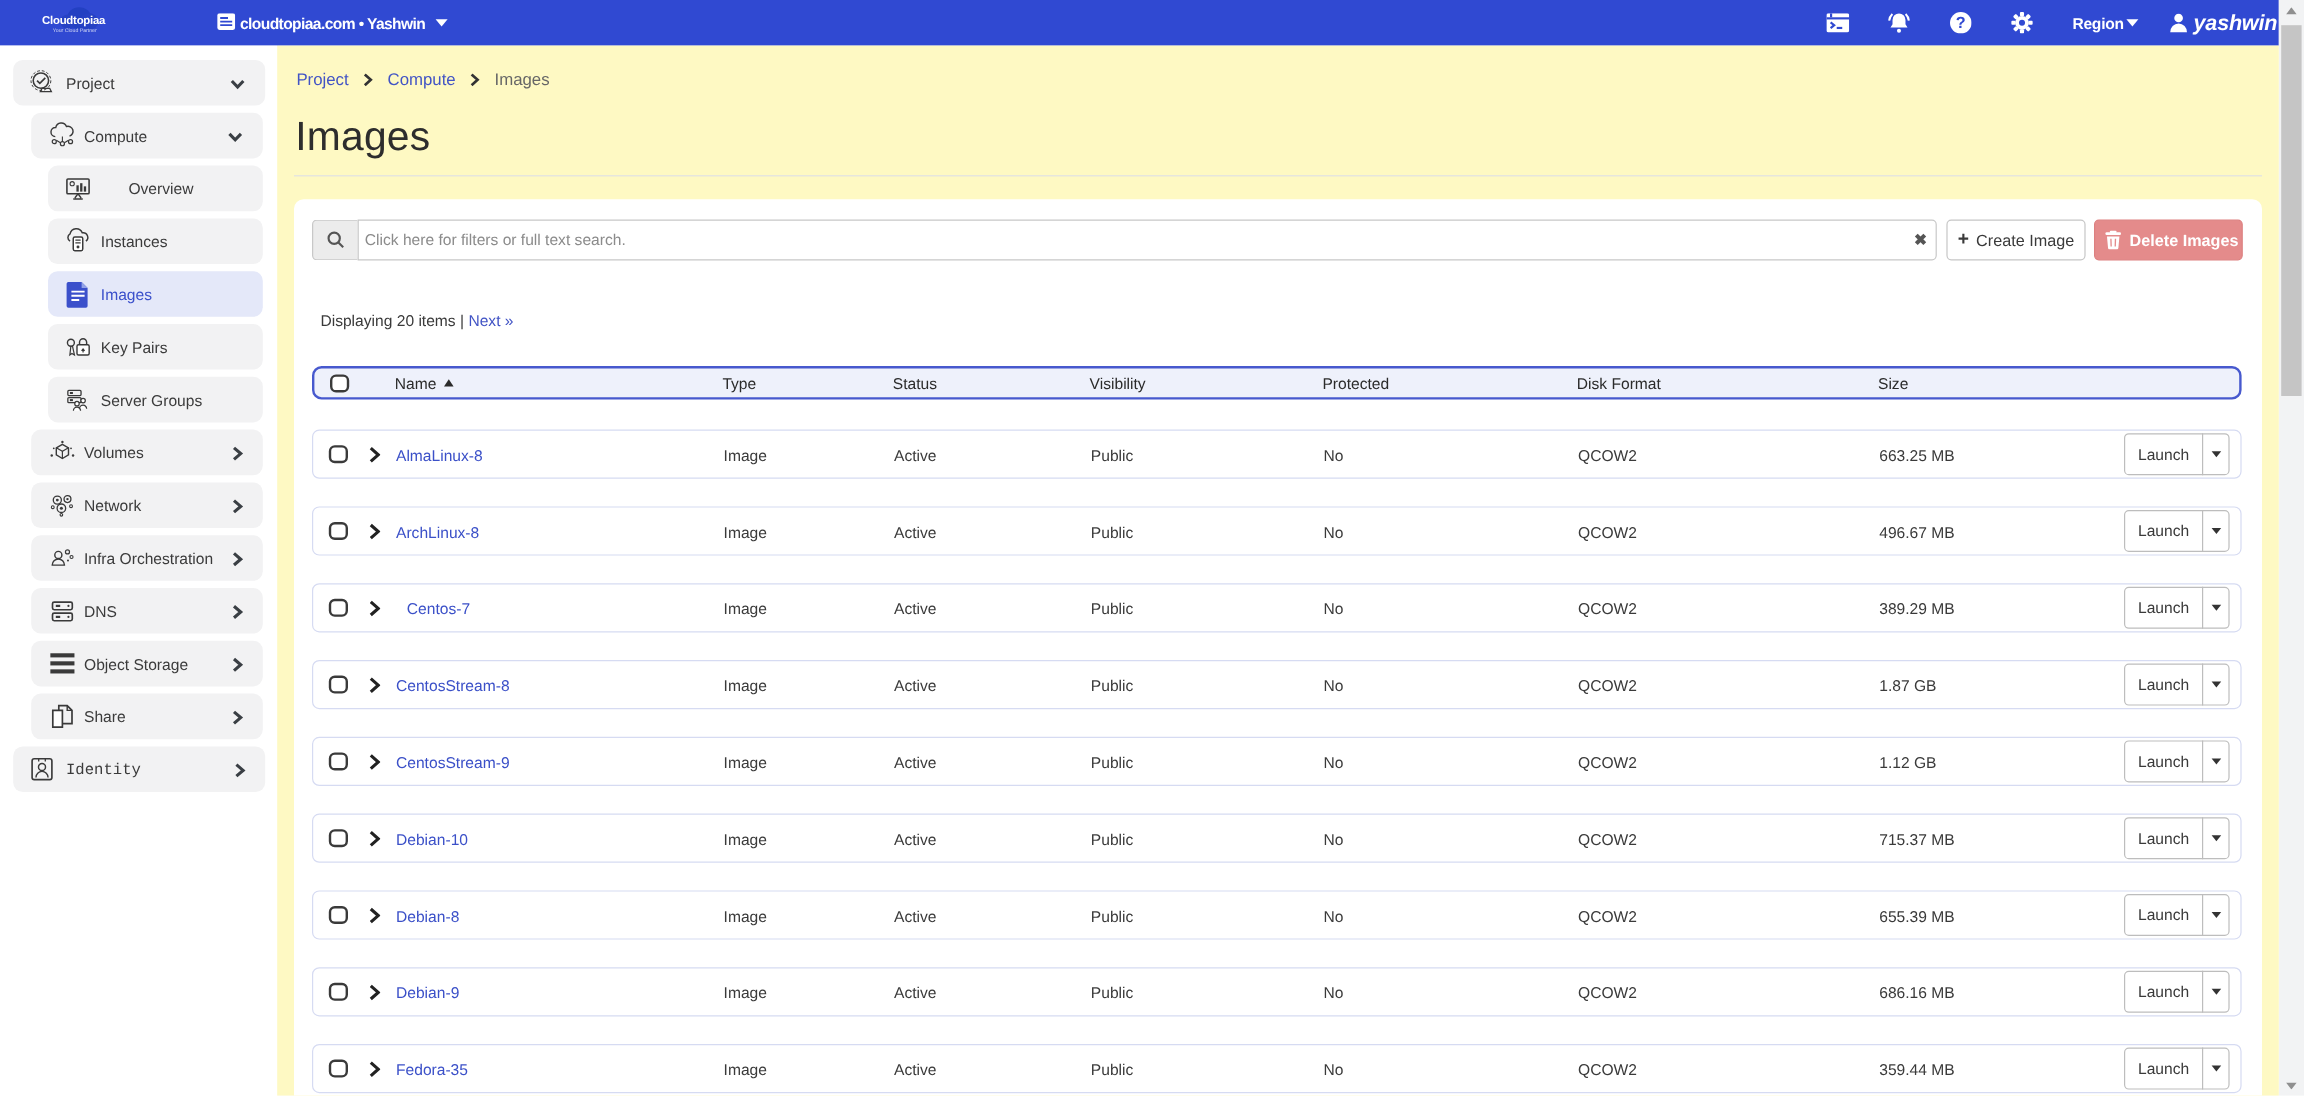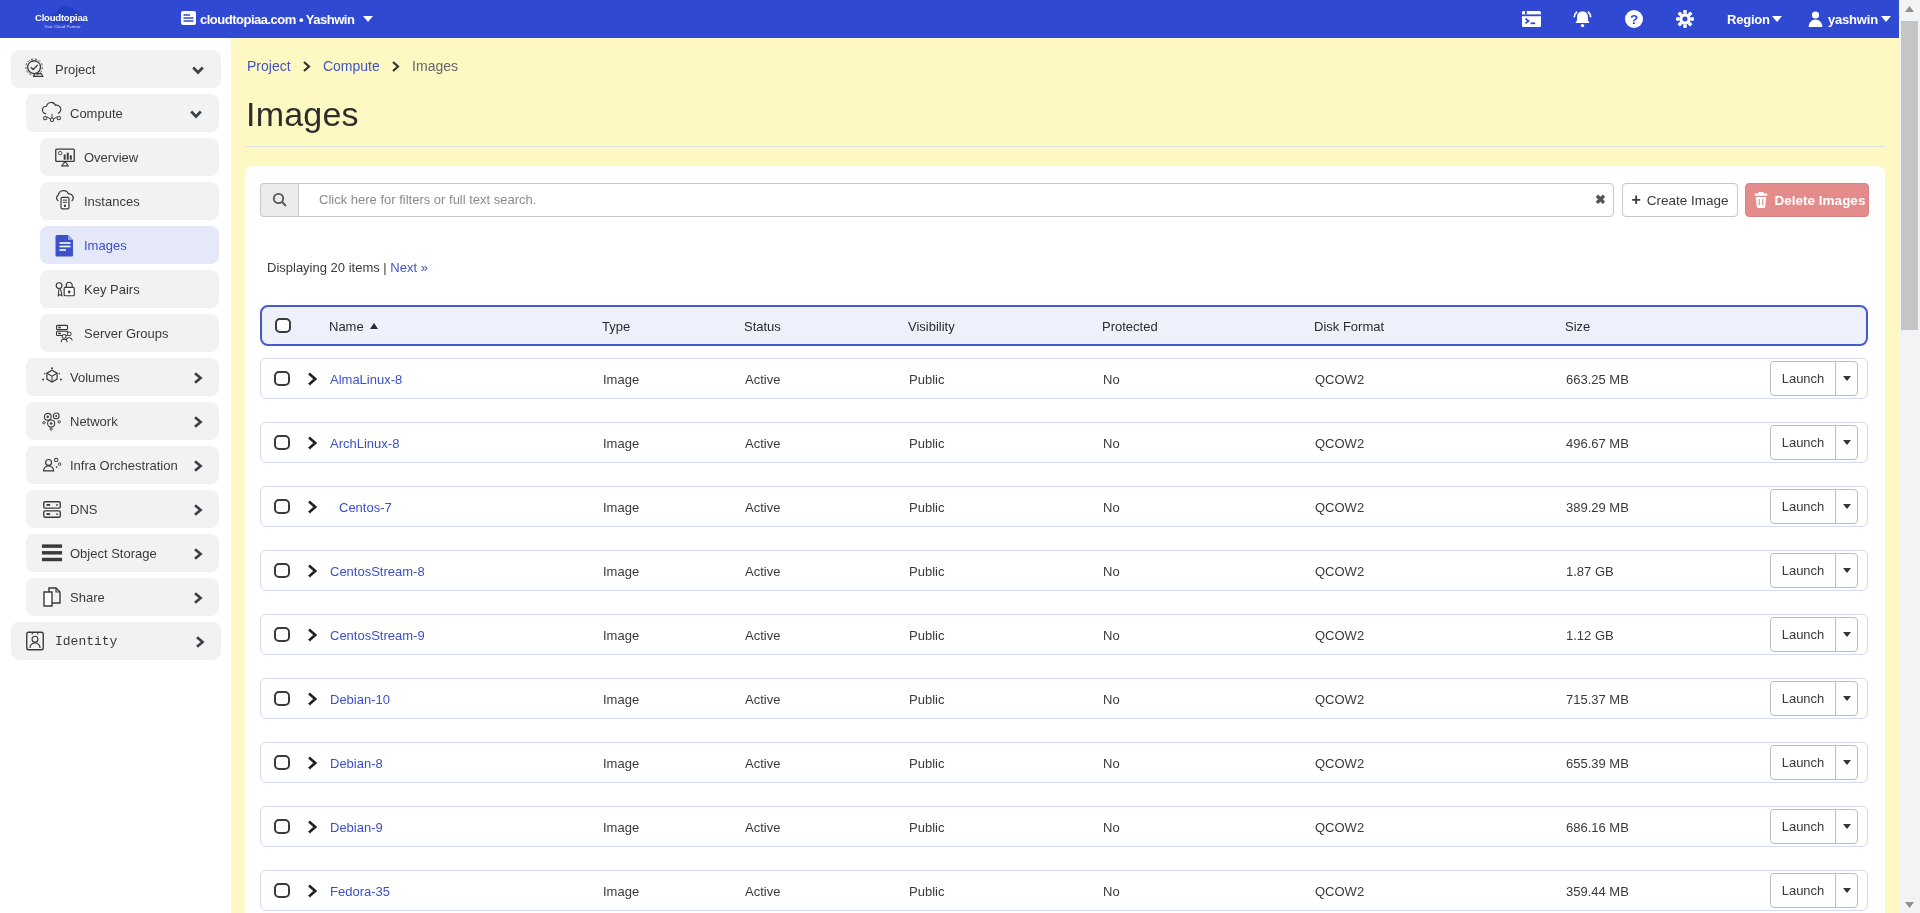--- a/index.html
+++ b/index.html
@@ -25,29 +25,29 @@
 
 #content { position:absolute; left:231px; top:38px; width:1668px; height:875px; background:#fef9c3; }
 #bcrumb { position:absolute; left:16px; top:20px; font-size:14px; color:#4a4a4a; }
 #bcrumb a { color:#4254c5; text-decoration:none; }
 #title { position:absolute; left:15px; top:57px; font-size:34px; color:#2d2d2d; letter-spacing:0.2px; }
 #hr1 { position:absolute; left:14px; top:108px; width:1640px; height:1px; background:#e0e1e4; }
 #card { position:absolute; left:14px; top:128px; width:1640px; height:747px; background:#fff; border-radius:8px 8px 0 0; }
 
 
 #srch-btn { position:absolute; left:15px; top:17px; width:38px; height:34px; background:#ececec; border:1px solid #c8c8c8; border-right:none; border-radius:4px 0 0 4px; display:flex; align-items:center; justify-content:center; }
-#srch-input { position:absolute; left:53px; top:17px; width:1316px; height:34px; background:#fff; border:1px solid #c8c8c8; border-radius:0 4px 4px 0; color:#8b8b8b; font-size:13px; line-height:32px; padding-left:20px; }
+#srch-input { position:absolute; left:53px; top:17px; width:1316px; height:34px; background:#fff; border:1px solid #c8c8c8; border-radius:0 4px 4px 0; color:#8b8b8b; font-size:13px; line-height:32px; padding-left:5px; }
 #srch-x { position:absolute; left:1350px; top:17px; width:18px; height:34px; color:#555; font-size:13px; line-height:34px; font-weight:700; }
 #btn-create { position:absolute; left:1377px; top:17px; width:116px; height:34px; background:#fff; border:1px solid #c6c6c6; border-radius:4px; font-size:13.5px; color:#3a3a3a; display:flex; align-items:center; justify-content:center; }
 #btn-delete { position:absolute; left:1500px; top:17px; width:124px; height:34px; background:#e48b8b; border:1px solid #dd8080; border-radius:4px; font-size:13.5px; color:#fff; font-weight:700; display:flex; align-items:center; justify-content:center; }
 #displaying { position:absolute; left:22px; top:94px; font-size:13px; color:#3a3a3a; }
 #displaying a { color:#4254c5; text-decoration:none; }
 
 
-#thead { position:absolute; left:15px; top:139px; width:1608px; height:41px; background:#eef1fb; border:2px solid #4759ce; border-radius:8px; }
+#thead { position:absolute; left:15px; top:139px; width:1608px; height:28px; background:#eef1fb; border:2px solid #4759ce; border-radius:8px; }
 .trow { position:absolute; left:15px; width:1608px; height:41px; background:#fff; border:1px solid #d6dbf2; border-radius:6px; }
 .cbx { position:absolute; width:16px; height:15px; border:2.5px solid #3a3a3a; border-radius:5px; background:#fff; top:50%; margin-top:-7.5px; }
 .hlabel { position:absolute; top:50%; margin-top:-7px; font-size:13px; color:#2b2b2b; }
 .rtext { position:absolute; top:50%; margin-top:-7px; font-size:13px; color:#3a3a3a; }
 .rlink { position:absolute; top:50%; margin-top:-7px; font-size:13px; color:#3b50c8; }
 .rchev { position:absolute; left:46px; top:50%; margin-top:-7px; }
 .launch { position:absolute; right:9px; top:50%; margin-top:-17.5px; width:88px; height:35px; }
 .launch .main { position:absolute; left:0; top:0; width:66px; height:35px; border:1px solid #bdbdbd; border-radius:4px 0 0 4px; background:#fff; font-size:13px; color:#3a3a3a; display:flex; align-items:center; justify-content:center; }
 .launch .drop { position:absolute; left:65px; top:0; width:23px; height:35px; border:1px solid #bdbdbd; border-radius:0 4px 4px 0; background:#fff; display:flex; align-items:center; justify-content:center; }
 .caret { width:0; height:0; border-left:4px solid transparent; border-right:4px solid transparent; border-top:5px solid #333; }
@@ -112,21 +112,21 @@
   </svg>
   <div class="abs" style="left:1727px;top:0;height:38px;display:flex;align-items:center;">
     <span class="ntext" style="font-size:13px;letter-spacing:-0.2px;">Region</span>
     <span style="margin-left:2px;width:0;height:0;border-left:5px solid transparent;border-right:5px solid transparent;border-top:6px solid #fff;"></span>
   </div>
   <div class="abs" style="left:1808px;top:0;height:38px;display:flex;align-items:center;">
     <svg width="15" height="16" viewBox="0 0 15 16">
       <circle cx="7.5" cy="4" r="3.6" fill="#fff"></circle>
       <path d="M0.5 16 a7 7.5 0 0 1 14 0 z" fill="#fff"></path>
     </svg>
-    <span class="ntext" style="font-size:13px;letter-spacing:-0.2px;margin-left:5px;">yashwin</span>
+    <span class="ntext" style="font-size:18px;letter-spacing:-0.2px;margin-left:5px;font-style:italic;">yashwin</span>
     <span style="margin-left:3px;width:0;height:0;border-left:5px solid transparent;border-right:5px solid transparent;border-top:6px solid #fff;"></span>
   </div>
 </div>
 
 <div id="sbar">
   <div class="arr" style="top:0">
       <svg width="9" height="6" viewBox="0 0 9 6">
         <path d="M4.5 0 L9 6 L0 6 z" fill="#8f8f8f"></path>
       </svg>
     </div>
@@ -161,21 +161,21 @@
           <circle cx="13" cy="20" r="2" fill="none" stroke="#3a3a3a" stroke-width="1.2"></circle>
           <circle cx="21" cy="18" r="2" fill="none" stroke="#3a3a3a" stroke-width="1.2"></circle>
           <path d="M7 16.5 L11 19 M19 16.5 L15 19 M13 13 v5" stroke="#3a3a3a" stroke-width="1.1"></path>
         </svg>
       </span>
       <span style="margin-left:7px">Compute</span>
       <svg class="schev" width="14" height="14" viewBox="0 0 14 14">
         <path d="M2.2 4.5 L7 9.5 L11.8 4.5" fill="none" stroke="#3a3f44" stroke-width="2.6"></path>
       </svg>
     </div>
-    <div class="sitem" style="left: 40px; top: 100px; width: 179px;">
+    <div class="sitem" style="left: 40px; top: 100px; width: 179px; gap: 23px;">
       <span class="sicon" style="margin-left:14px">
         <svg width="25" height="23" viewBox="0 0 25 23">
           <rect x="2" y="2" width="21" height="14" rx="1" fill="none" stroke="#3a3a3a" stroke-width="1.5"></rect>
           <circle cx="7" cy="6.5" r="2" fill="none" stroke="#3a3a3a" stroke-width="1"></circle>
           <rect x="11" y="8" width="2.2" height="6" fill="#3a3a3a"></rect>
           <rect x="14.5" y="6" width="2.2" height="8" fill="#3a3a3a"></rect>
           <rect x="18" y="9" width="2.2" height="5" fill="#3a3a3a"></rect>
           <path d="M12.5 16 l-3 4 M12.5 16 l3 4 M8 21 h9" stroke="#3a3a3a" stroke-width="1.3" fill="none"></path>
         </svg>
       </span>

